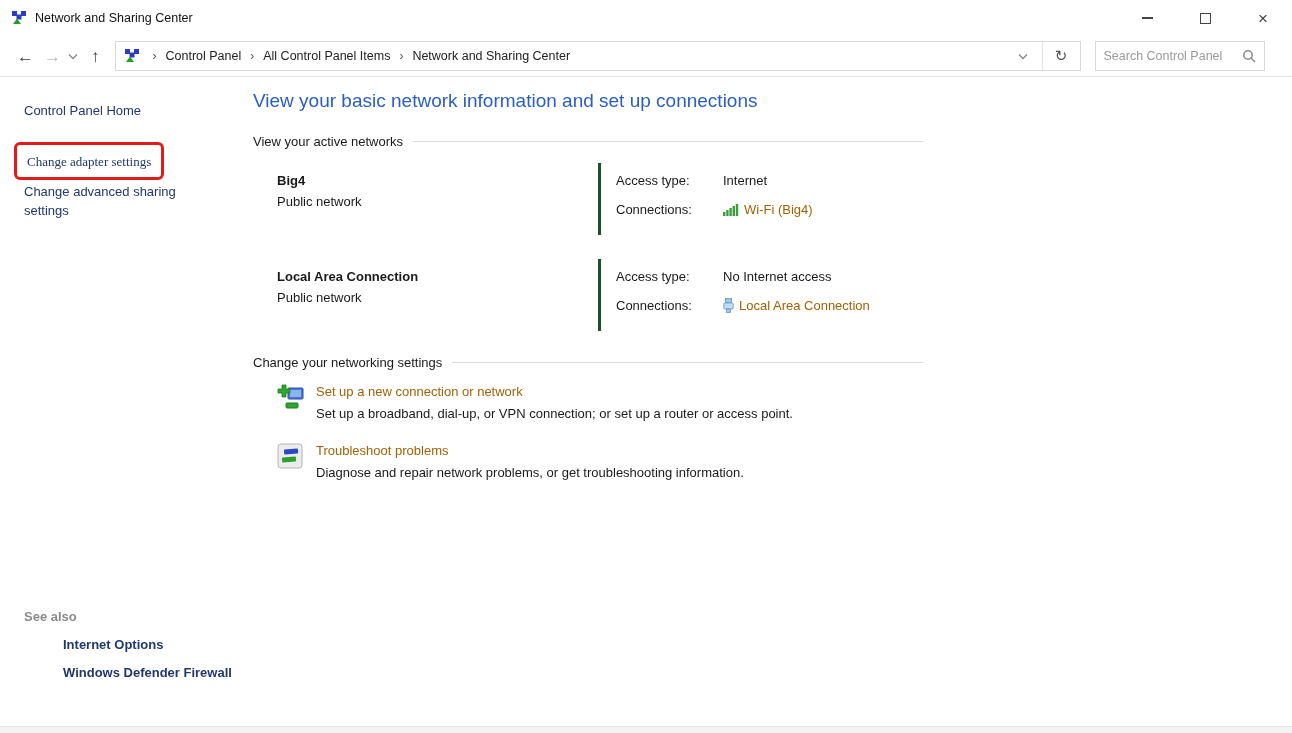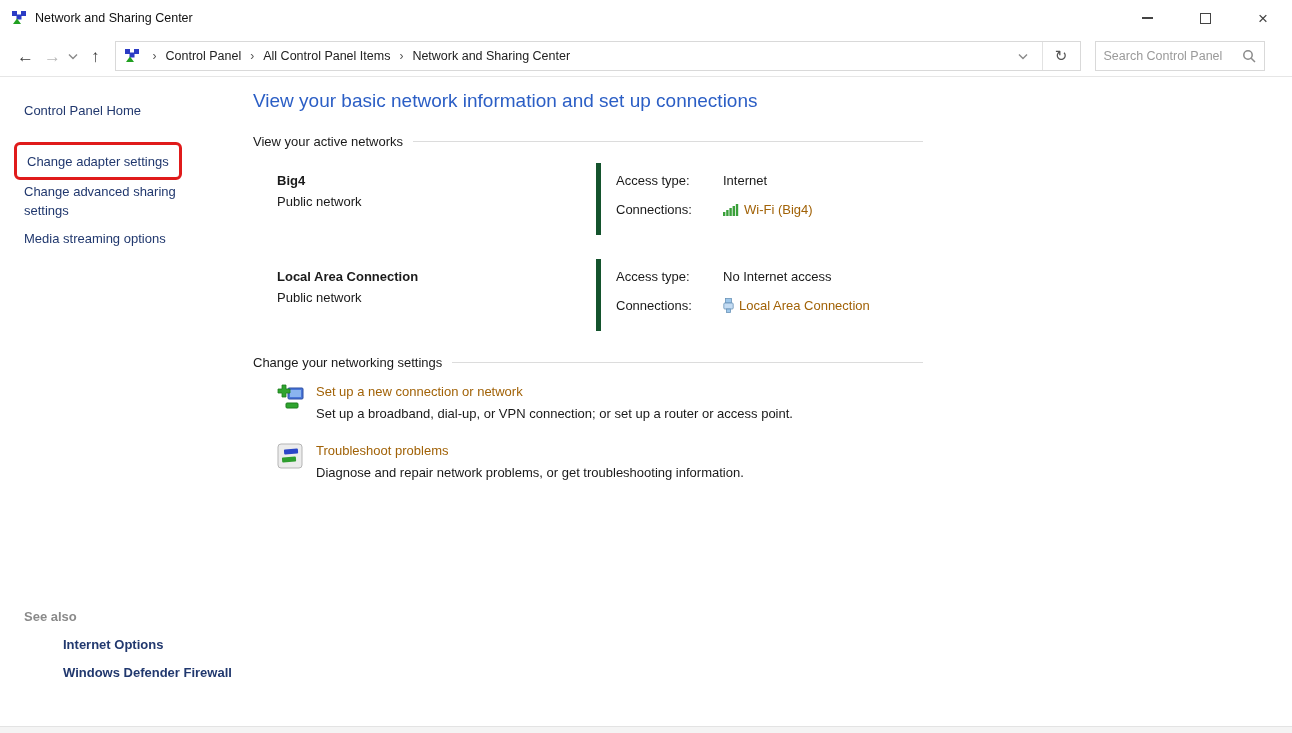--- a/index.html
+++ b/index.html
@@ -37,35 +37,35 @@
   .search-box input { border:none; outline:none; flex:1; font-size:12.5px; color:#444;
                       font-family:"Liberation Sans", sans-serif; min-width:0; }
   .search-box input::placeholder { color:#9a9a9a; }
 
   
   .app-body { display:flex; height:648px; position:relative; }
   .sidebar { width:240px; position:relative; padding:25px 0 0 24px; flex:0 0 auto; }
   .side-link { font-size:13px; color:#21386e; cursor:pointer; line-height:1.35; }
   .side-home { margin-bottom:22px; }
   .highlight-box { border:3px solid #e01b1b; border-radius:6px; padding:7px 10px;
-                   margin:0 0 2px -10px; display:inline-block; }
+                   margin:0 0 2px -10px; display:inline-block;font-family:Liberation Serif, serif; }
   .side-wrap { width:180px; margin-bottom:10px; }
   .side-item { margin-bottom:10px; }
   .see-also { position:absolute; bottom:32px; left:24px;font-weight:bold; }
   .see-also-title { font-size:13px; color:#8a8a8a; margin-bottom:12px; }
   .see-also .side-link { display:block; margin-bottom:11px;margin-left:39px; }
 
   .content { flex:1; padding:13px 0 0 13px; }
   .page-heading { font-size:19px; font-weight:normal; color:#2b5ec5; margin-bottom:22px; }
   .section-row { display:flex; align-items:center; width:670px; margin-bottom:14px; }
   .section-label { font-size:13px; color:#1a1a1a; white-space:nowrap; }
   .section-rule { flex:1; height:1px; background:#dcdcdc; margin-left:10px; }
 
   .net-row { display:flex; width:670px; margin-bottom:24px; }
-  .net-left { width:348px; border-right:5px solid #14532d; padding:10px 0 26px 24px; }
+  .net-left { width:348px; border-right:3px solid #14532d; padding:10px 0 26px 24px; }
   .net-name { font-size:13px; font-weight:bold; margin-bottom:6px; }
   .net-type { font-size:13px; }
   .net-right { padding:10px 0 0 15px; }
   .net-grid { display:grid; grid-template-columns:107px auto; row-gap:14px; font-size:13px; align-items:center; }
   .conn-cell { display:flex; align-items:center; gap:5px; }
   .link { color:#a16207; cursor:pointer; }
 
   .settings-item { display:flex; margin:8px 0 22px 24px; }
   .settings-icon { width:28px; height:28px; margin-right:11px; flex:0 0 auto; }
   .settings-title { font-size:13px; margin-bottom:7px; }
@@ -149,23 +149,20 @@
   <div class="sidebar">
     <div class="side-link side-home">Control Panel Home</div>
 
     <div class="highlight-box">
       <span class="side-link">Change adapter settings</span>
     </div>
 
     <div class="side-wrap">
       <span class="side-link">Change advanced sharing settings</span>
     </div>
-    <div class="side-item">
-      <span class="side-link">Media streaming options</span>
-    </div>
 
     <div class="see-also">
       <div class="see-also-title">See also</div>
       <span class="side-link">Internet Options</span>
       <span class="side-link">Windows Defender Firewall</span>
     </div>
   </div>
 
   <div class="content">
     <h1 class="page-heading">View your basic network information and set up connections</h1>

